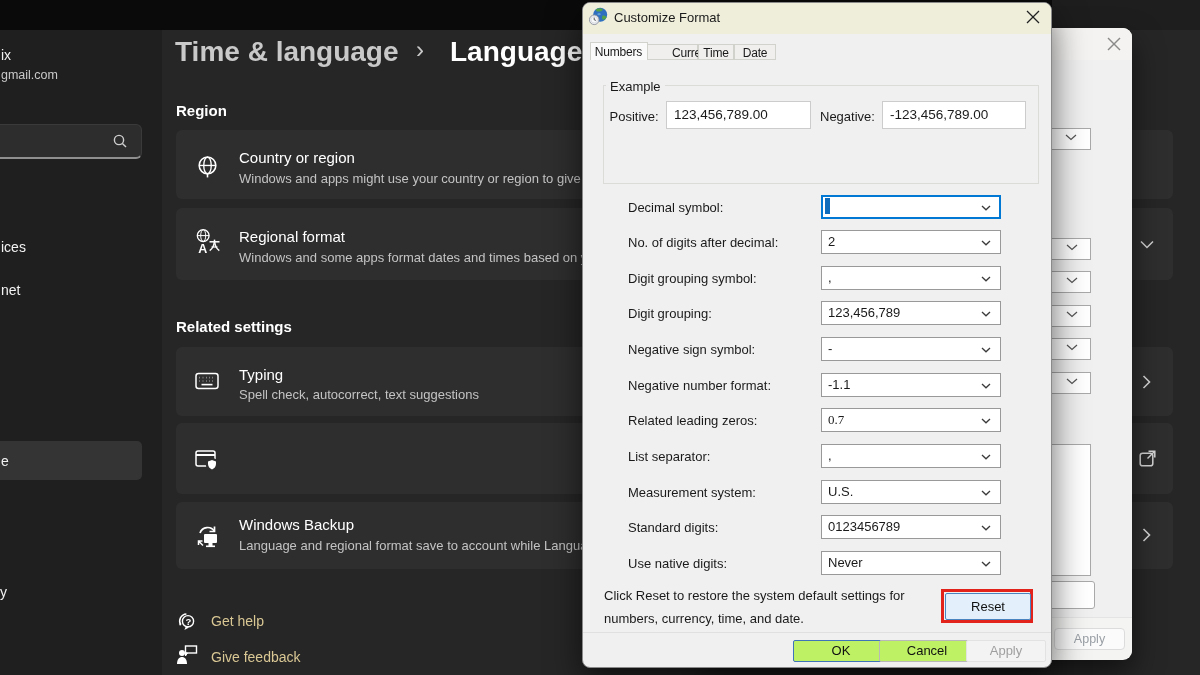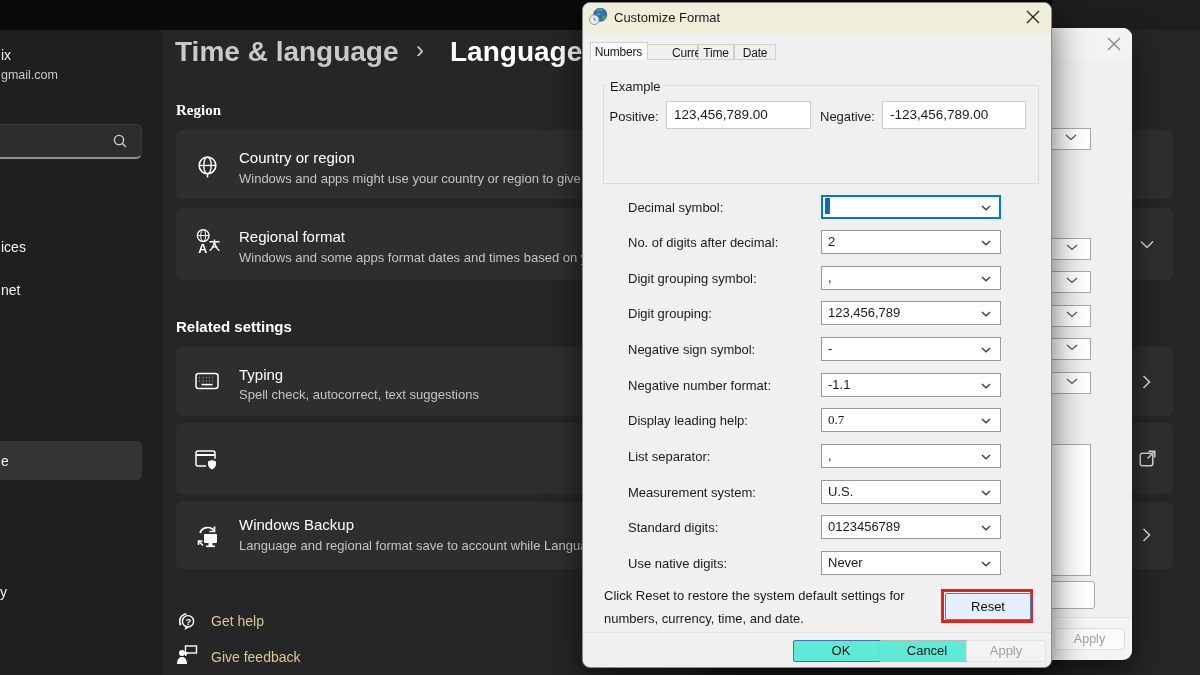--- a/index.html
+++ b/index.html
@@ -26,21 +26,21 @@
        border:1px solid #8a8a8a;box-sizing:border-box;}
   #dlgtitle{left:583px;top:3px;width:468px;height:31px;background:#efeedb;
             border-radius:7px 7px 0 0;}
   .dtext{color:#1a1a1a;font-size:13px;}
   .tab{position:absolute;box-sizing:border-box;font-size:12px;color:#1a1a1a;
        letter-spacing:-0.2px;text-align:center;background:#f0efee;border:1px solid #d2d2cd;}
   .combo{position:absolute;background:#fff;border:1px solid #999;
          box-sizing:border-box;width:180px;height:24px;}
   .cval{position:absolute;font-size:13px;color:#1a1a1a;line-height:24px;left:828px;}
   .clabel{position:absolute;font-size:13px;color:#1a1a1a;left:628px;}
-  .btn{position:absolute;box-sizing:border-box;background:#5eead4;
+  .btn{position:absolute;box-sizing:border-box;background:#bef264;
        border:1px solid #b8b8b8;border-radius:2px;font-size:13px;color:#111;
        text-align:center;width:96px;height:22px;line-height:20px;}
 </style>
 </head>
 <body>
 <div class="abs" id="topbar"></div>
 <div class="abs" id="topbar2"></div>
 <div class="abs" id="sidebar"></div>
 
 <div class="abs sbtext" style="left:1px;top:47px;">ix</div>
@@ -53,21 +53,21 @@
 <div class="abs sbtext" style="left:1px;top:239px;">ices</div>
 <div class="abs sbtext" style="left:1px;top:282px;">net</div>
 <div class="abs" style="left:-10px;top:441px;width:152px;height:39px;background:#343434;border-radius:5px;"></div>
 <div class="abs sbtext" style="left:1px;top:453px;">e</div>
 <div class="abs sbtext" style="left:0px;top:584px;">y</div>
 
 <div class="abs" style="left:175px;top:36px;font-size:28px;font-weight:600;color:#c9c9c9;">Time &amp; language</div>
 <div class="abs" style="left:416px;top:36px;font-size:24px;color:#c9c9c9;">›</div>
 <div class="abs" style="left:450px;top:36px;font-size:28px;font-weight:600;color:#ffffff;">Language &amp; region</div>
 
-<div class="abs sechead" style="left:176px;top:102px;font-family:Liberation Serif, serif;">Region</div>
+<div class="abs sechead" style="left:176px;top:102px;">Region</div>
 
 <div class="abs card" style="top:130px;height:69px;">
   <svg class="abs" style="left:19px;top:24px;" width="25" height="25" viewBox="0 0 24 24">
       <circle cx="12" cy="11" r="8" fill="none" stroke="#fff" stroke-width="1.5"></circle>
       <ellipse cx="12" cy="11" rx="3.6" ry="8" fill="none" stroke="#fff" stroke-width="1.3"></ellipse>
       <line x1="4" y1="11" x2="20" y2="11" stroke="#fff" stroke-width="1.3"></line>
       <line x1="12" y1="19" x2="12" y2="22.5" stroke="#fff" stroke-width="1.5"></line>
     </svg>
   <div class="abs cardtitle" style="left:63px;top:19px;">Country or region</div>
   <div class="abs cardsub" style="left:63px;top:41px;">Windows and apps might use your country or region to give you local content</div>
@@ -261,21 +261,21 @@
     <div class="cval" style="top:337.1px;">-</div>
     <svg class="abs" style="left:981px;top:347.1px;" width="10" height="6" viewBox="0 0 10 6">
       <path d="M1 1 L5 4.8 L9 1" fill="none" stroke="#3b3b3b" stroke-width="1.3"></path>
     </svg>
     <div class="clabel" style="top:377.75px;">Negative number format:</div>
     <div class="combo" style="left:820.5px;top:372.75px;"></div>
     <div class="cval" style="top:372.75px;">-1.1</div>
     <svg class="abs" style="left:981px;top:382.75px;" width="10" height="6" viewBox="0 0 10 6">
       <path d="M1 1 L5 4.8 L9 1" fill="none" stroke="#3b3b3b" stroke-width="1.3"></path>
     </svg>
-    <div class="clabel" style="top:413.4px;">Display leading help:</div>
+    <div class="clabel" style="top:413.4px;">Related leading zeros:</div>
     <div class="combo" style="left:820.5px;top:408.4px;"></div>
     <div class="cval" style="top:408.4px;font-family:Liberation Serif, serif;">0.7</div>
     <svg class="abs" style="left:981px;top:418.4px;" width="10" height="6" viewBox="0 0 10 6">
       <path d="M1 1 L5 4.8 L9 1" fill="none" stroke="#3b3b3b" stroke-width="1.3"></path>
     </svg>
     <div class="clabel" style="top:449.04999999999995px;">List separator:</div>
     <div class="combo" style="left:820.5px;top:444.04999999999995px;"></div>
     <div class="cval" style="top:444.04999999999995px;">,</div>
     <svg class="abs" style="left:981px;top:454.04999999999995px;" width="10" height="6" viewBox="0 0 10 6">
       <path d="M1 1 L5 4.8 L9 1" fill="none" stroke="#3b3b3b" stroke-width="1.3"></path>

